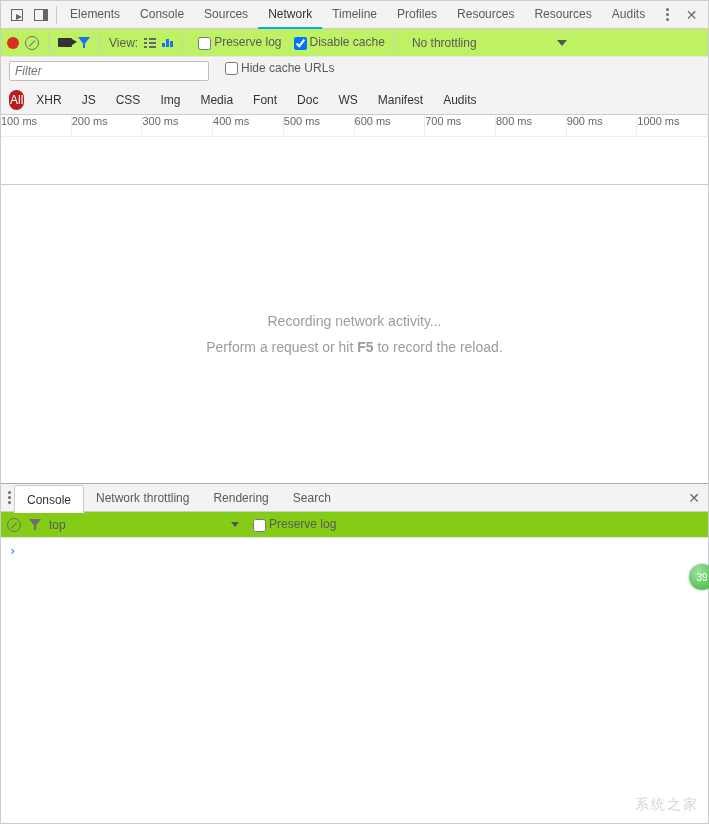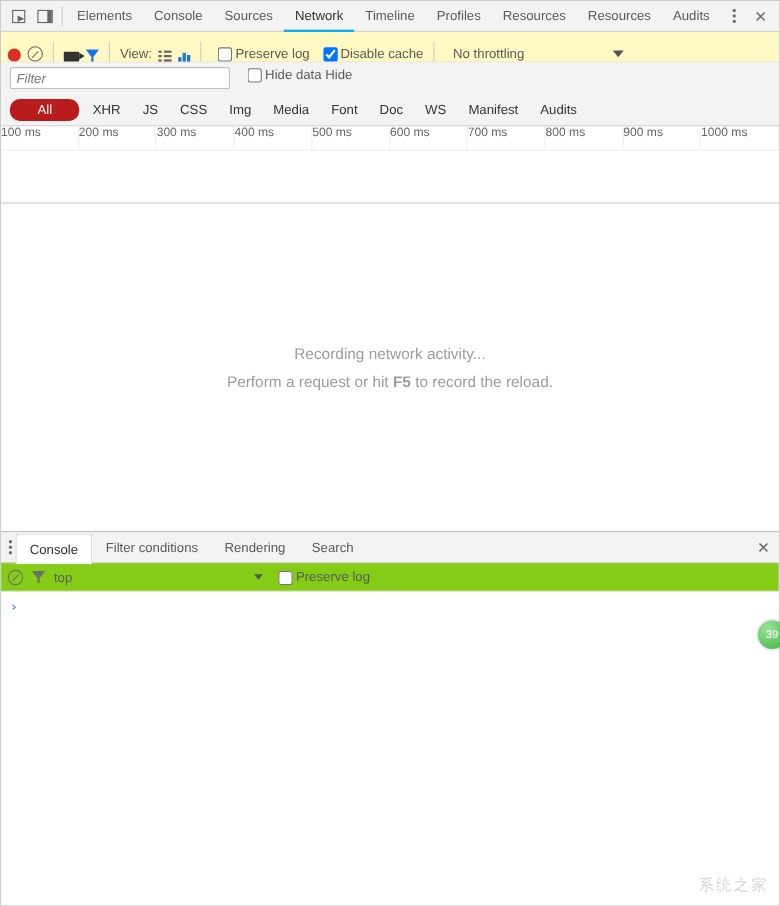--- a/index.html
+++ b/index.html
@@ -40,24 +40,24 @@
   cursor: default;
 }
 .tabstrip .tab.active {
   color: #333;
   border-bottom: 2px solid #03a9f4;
   position: relative;
 }
 .tabstrip .spacer { flex: 1; }
 .toolbar-row {
   display: flex;
-  align-items: flex-end;
+  align-items: center;
   height: 28px;
   border-bottom: 1px solid #e5e5e5;
-  background: #fef9c3;
+  background: #bef264;
   padding: 0 6px;
   gap: 6px;
 }
 .iconbtn { cursor: default; display: inline-flex; align-items: center; justify-content: center; }
 .record-dot { width: 12px; height: 12px; border-radius: 50%; background: #d93025; }
 .no-circle { width: 14px; height: 14px; border: 1.6px solid #6e6e6e; border-radius: 50%; position: relative; }
 .no-circle::after { content:""; position:absolute; left:2px; right:2px; top:50%; border-top:1.6px solid #6e6e6e; transform: rotate(-45deg); transform-origin:center; }
 .camera { width: 14px; height: 9px; background:#333; position:relative; border-radius:1px;}
 .camera::after{content:"";position:absolute;right:-5px;top:1px;width:0;height:0;border-top:3.5px solid transparent;border-bottom:3.5px solid transparent;border-left:5px solid #333;}
 .funnel {
@@ -74,21 +74,21 @@
 }
 .filterbar input[type="text"]{
   width:200px;height:20px;border:1px solid #bfbfbf;border-radius:2px;padding:0 5px;font-size:12px;font-style:italic;color:#999;
 }
 .typebar{
   display:flex;align-items:center;height:30px;padding:0 8px;background:#f3f3f3;border-bottom:1px solid #ccc;gap:4px;
 }
 .typebar .pill{
   padding:2px 8px;border-radius:9px;font-size:12px;color:#333;cursor:default;
 }
-.typebar .pill.all{background:#b91c1c;color:#fff;padding:3px 25px;}
+.typebar .pill.all{background:#b91c1c;color:#fff;padding:3px 1px;}
 .timeline{
   background:#fff;border-bottom:1px solid #ccc;
   height:70px;position:relative;
 }
 .timeline .ticks{display:flex;height:22px;border-bottom:1px solid #eee;}
 .timeline .tick{flex:1;text-align:left;padding-right:2px;font-size:11px;color:#666;border-right:1px solid #eee;}
 .netbody{
   flex:1;background:#fff;display:flex;flex-direction:column;align-items:center;justify-content:center;color:#9c9c9c;font-size:14px;gap:10px;
 }
 .drawer{
@@ -192,21 +192,21 @@
   <label><input type="checkbox" id="dcache" checked="" style=""><span>Disable cache</span></label>
   <div class="vsep"></div>
   <div class="select-throttle">
     <span>No throttling</span>
     <div class="caret-down"></div>
   </div>
 </div>
 
 <div class="filterbar">
   <input type="text" placeholder="Filter" style="">
-  <label><input type="checkbox" id="hideurls" style=""><span>Hide data Hide</span></label>
+  <label><input type="checkbox" id="hideurls" style=""><span>Hide cache URLs</span></label>
 </div>
 
 <div class="typebar">
   <span class="pill all">All</span>
   <span class="pill">XHR</span>
   <span class="pill">JS</span>
   <span class="pill">CSS</span>
   <span class="pill">Img</span>
   <span class="pill">Media</span>
   <span class="pill">Font</span>
@@ -241,21 +241,21 @@
 <div class="drawer">
   <div class="drawer-tabs">
     <div class="iconbtn">
         <div class="dots-v">
           <span></span>
           <span></span>
           <span></span>
         </div>
       </div>
     <div class="dtab active">Console</div>
-    <div class="dtab">Filter conditions</div>
+    <div class="dtab">Network throttling</div>
     <div class="dtab">Rendering</div>
     <div class="dtab">Search</div>
     <div class="spacer"></div>
     <div class="iconbtn close-x">✕</div>
   </div>
   <div class="console-toolbar">
     <div class="iconbtn">
         <div class="no-circle"></div>
       </div>
     <div class="iconbtn" style="flex-direction:column">

